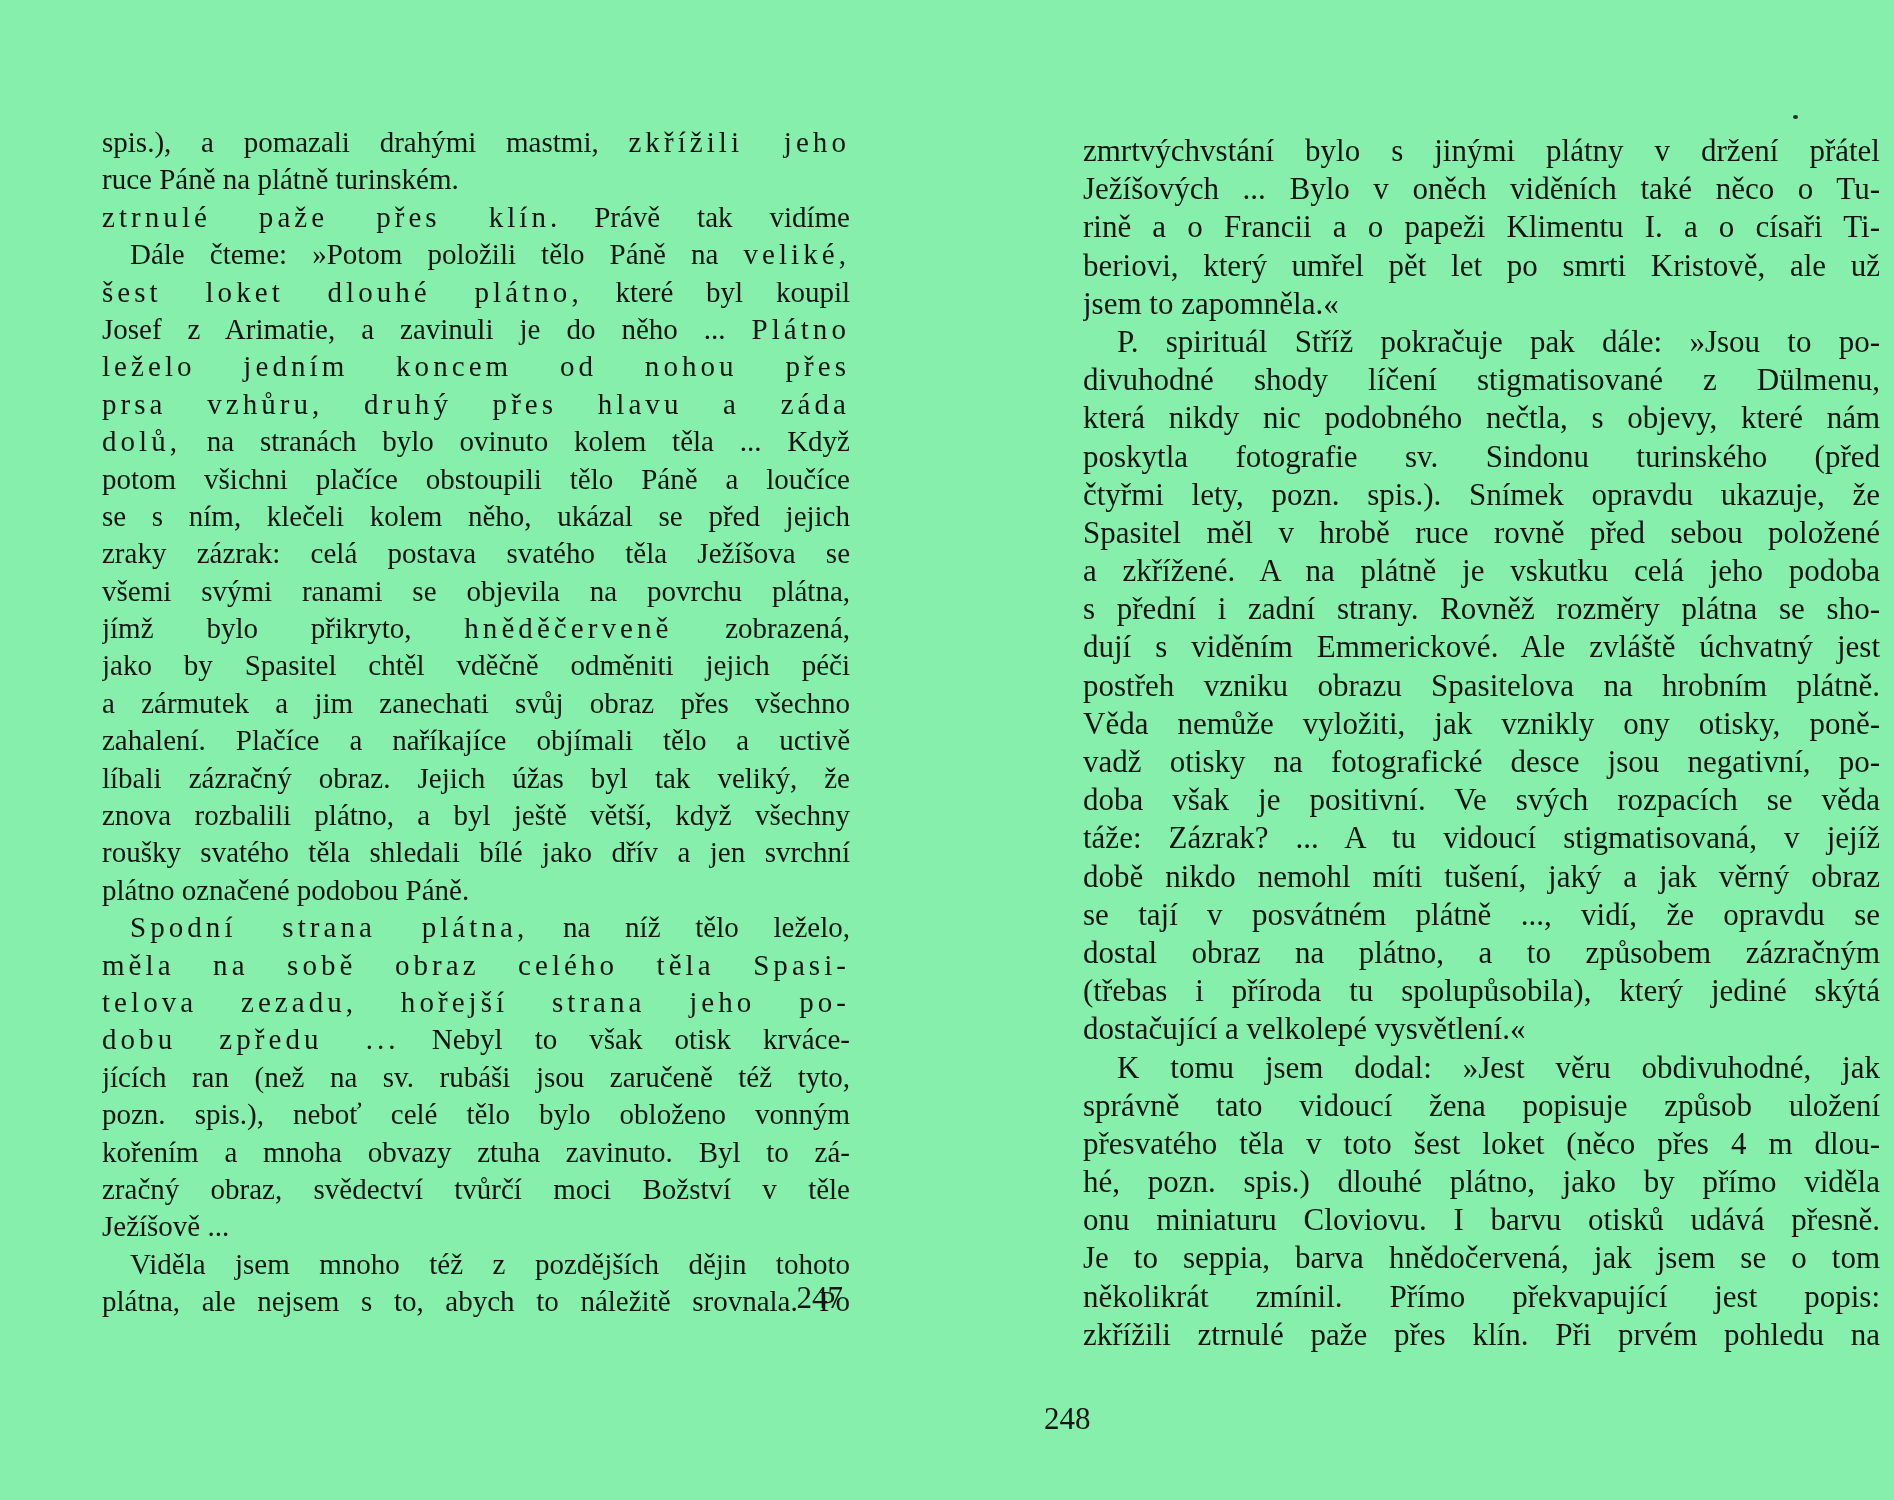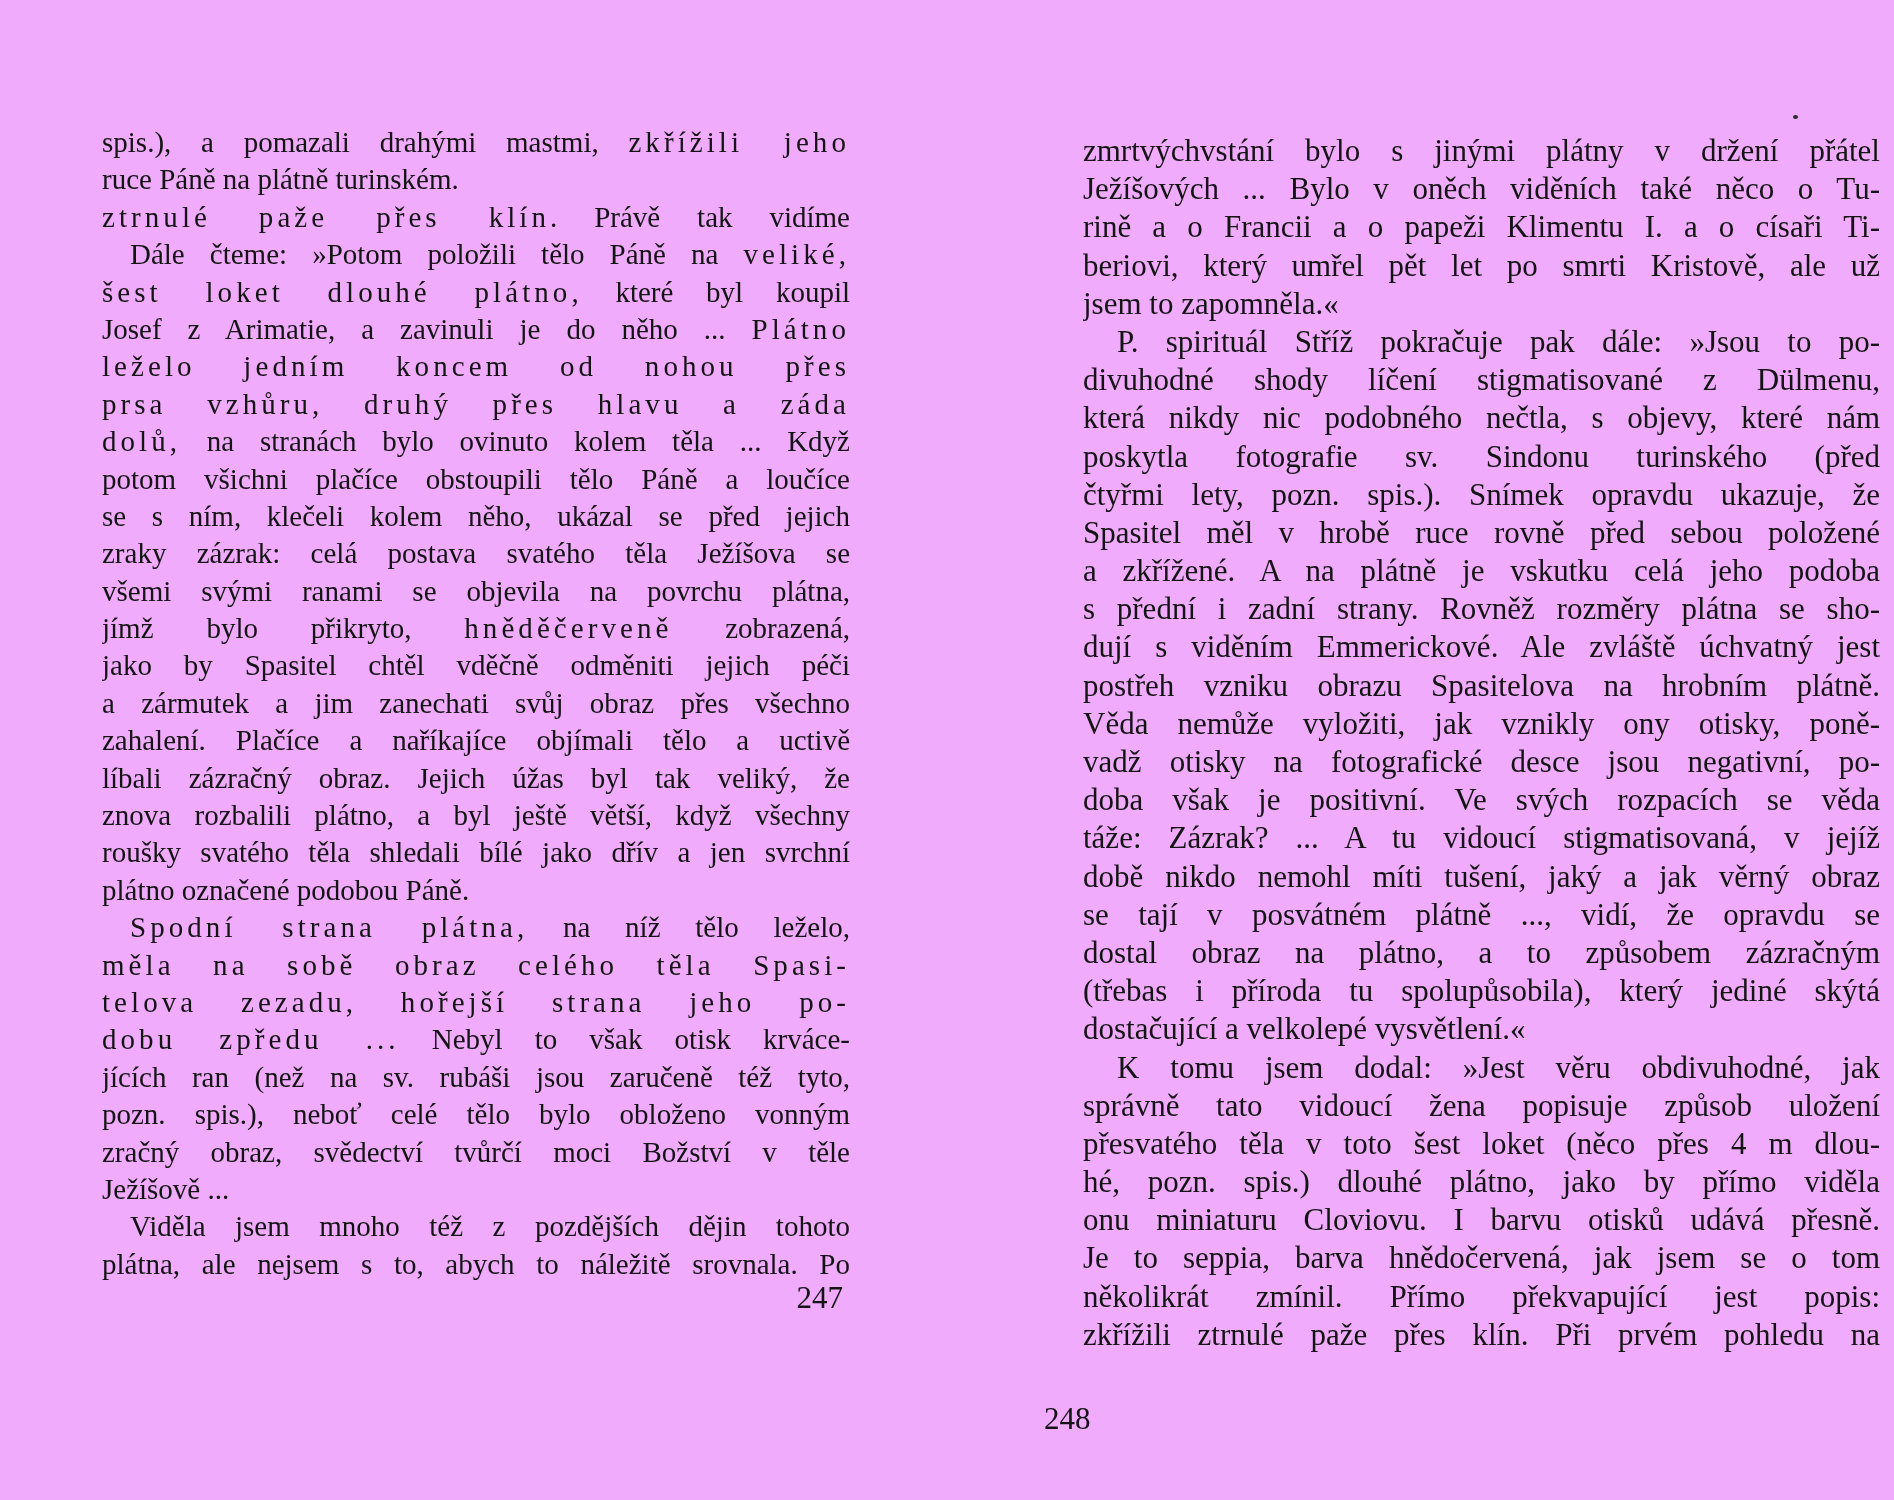--- a/index.html
+++ b/index.html
@@ -5,21 +5,21 @@
 <style>
   html, body {
     margin: 0;
     padding: 0;
     background: #ffffff;
   }
   .scan {
     position: relative;
     width: 1894px;
     height: 1500px;
-    background: #f0abfc;
+    background: #86efac;
     color: #141414;
     font-family: "Liberation Serif", "DejaVu Serif", serif;
     overflow: hidden;
   }
   .text-block {
     position: absolute;
   }
   #text-left {
     left: 102px;
     top: 124px;
@@ -106,20 +106,21 @@
       <div class="ln"><span class="nm">líbali zázračný obraz. Jejich úžas byl tak veliký, že</span></div>
       <div class="ln"><span class="nm">znova rozbalili plátno, a byl ještě větší, když všechny</span></div>
       <div class="ln"><span class="nm">roušky svatého těla shledali bílé jako dřív a jen svrchní</span></div>
       <div class="ln end"><span class="nm">plátno označené podobou Páně.</span></div>
       <div class="ln indent"><span class="sp">Spodní strana plátna,</span><span class="nm"> na níž tělo leželo,</span></div>
       <div class="ln"><span class="sp">měla na sobě obraz celého těla Spasi-</span></div>
       <div class="ln"><span class="sp">telova zezadu, hořejší strana jeho po-</span></div>
       <div class="ln"><span class="sp">dobu zpředu ...</span><span class="nm"> Nebyl to však otisk krváce-</span></div>
       <div class="ln"><span class="nm">jících ran (než na sv. rubáši jsou zaručeně též tyto,</span></div>
       <div class="ln"><span class="nm">pozn. spis.), neboť celé tělo bylo obloženo vonným</span></div>
+      <div class="ln"><span class="nm">kořením a mnoha obvazy ztuha zavinuto. Byl to zá-</span></div>
       <div class="ln"><span class="nm">zračný obraz, svědectví tvůrčí moci Božství v těle</span></div>
       <div class="ln end"><span class="nm">Ježíšově ...</span></div>
       <div class="ln indent"><span class="nm">Viděla jsem mnoho též z pozdějších dějin tohoto</span></div>
       <div class="ln"><span class="nm">plátna, ale nejsem s to, abych to náležitě srovnala. Po</span></div>
     </div>
   <div class="text-block" id="text-right">
       <div class="ln"><span class="nm">zmrtvýchvstání bylo s jinými plátny v držení přátel</span></div>
       <div class="ln"><span class="nm">Ježíšových ... Bylo v oněch viděních také něco o Tu-</span></div>
       <div class="ln"><span class="nm">rině a o Francii a o papeži Klimentu I. a o císaři Ti-</span></div>
       <div class="ln"><span class="nm">beriovi, který umřel pět let po smrti Kristově, ale už</span></div>

